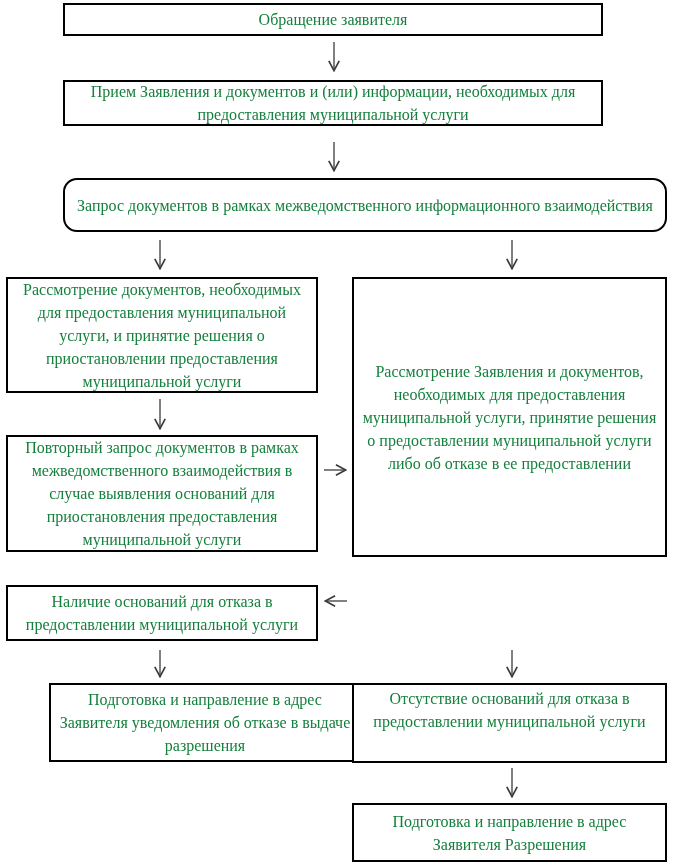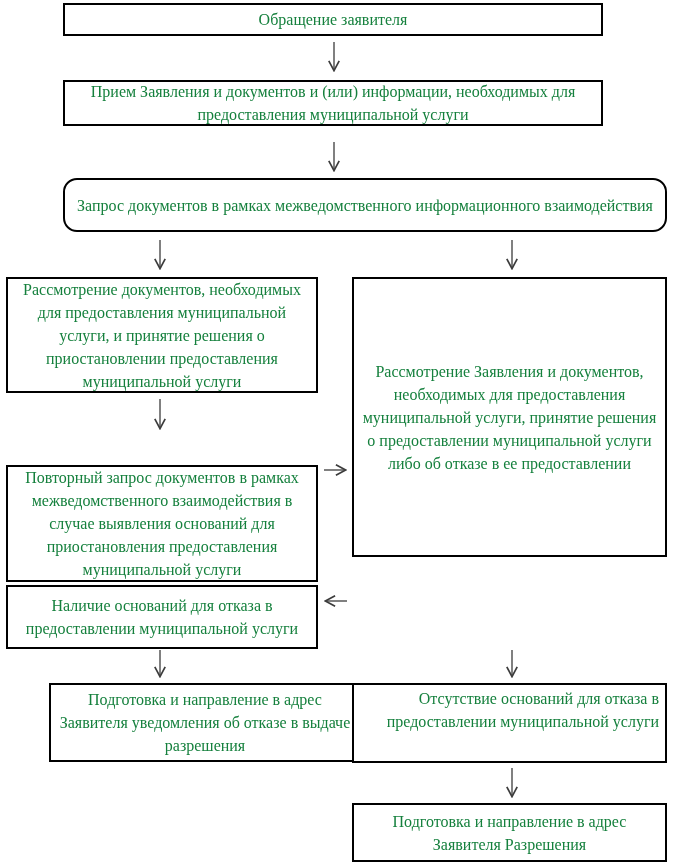--- a/index.html
+++ b/index.html
@@ -20,37 +20,36 @@
     display: flex;
     align-items: center;
     justify-content: center;
     text-align: center;
     font-size: 16px;
     line-height: 23px;
     padding: 2px 6px;
   }
   .flow-node.align-top {
     align-items: flex-start;
-    text-align: right;
   }
   .arrow-layer {
     position: absolute;
     left: 0; top: 0;
     width: 675px;
     height: 866px;
     pointer-events: none;
   }
   
   #n0 { left: 63px;  top: 3px;   width: 540px; height: 33px;  }
   #n1 { left: 63px;  top: 80px;  width: 540px; height: 46px;  }
   #n2 { left: 63px;  top: 178px; width: 604px; height: 54px; border-radius: 14px;  }
   #n3 { left: 6px;   top: 277px; width: 312px; height: 116px; }
-  #n4 { left: 6px;   top: 435px; width: 312px; height: 117px; margin-top: 30px; }
+  #n4 { left: 6px;   top: 435px; width: 312px; height: 117px; }
   #n5 { left: 352px; top: 277px; width: 315px; height: 280px; }
-  #n6 { left: 6px;   top: 585px; width: 312px; height: 64px;  }
+  #n6 { left: 6px;   top: 585px; width: 312px; height: 56px;  }
   #n7 { left: 6px;   top: 683px; width: 312px; height: 79px; margin-left: 43px;  }
   #n8 { left: 352px; top: 683px; width: 315px; height: 80px;  }
   #n9 { left: 352px; top: 803px; width: 315px; height: 59px;  }
 </style>
 </head>
 <body>
 
 <div class="canvas">
 
   <svg class="arrow-layer" width="675" height="866" viewBox="0 0 675 866" xmlns="http://www.w3.org/2000/svg">

